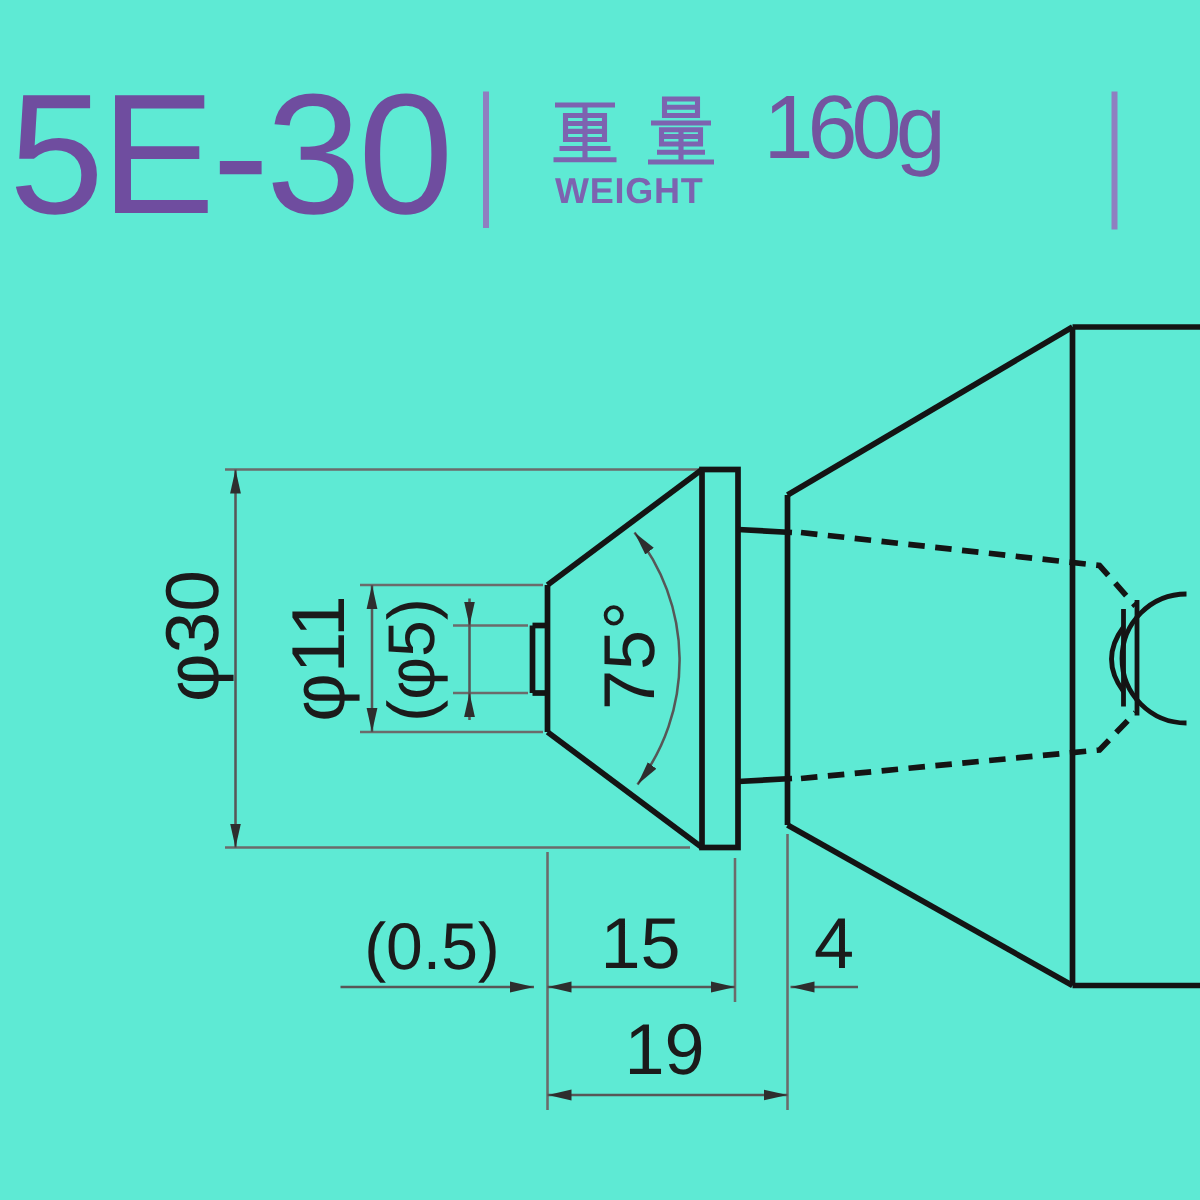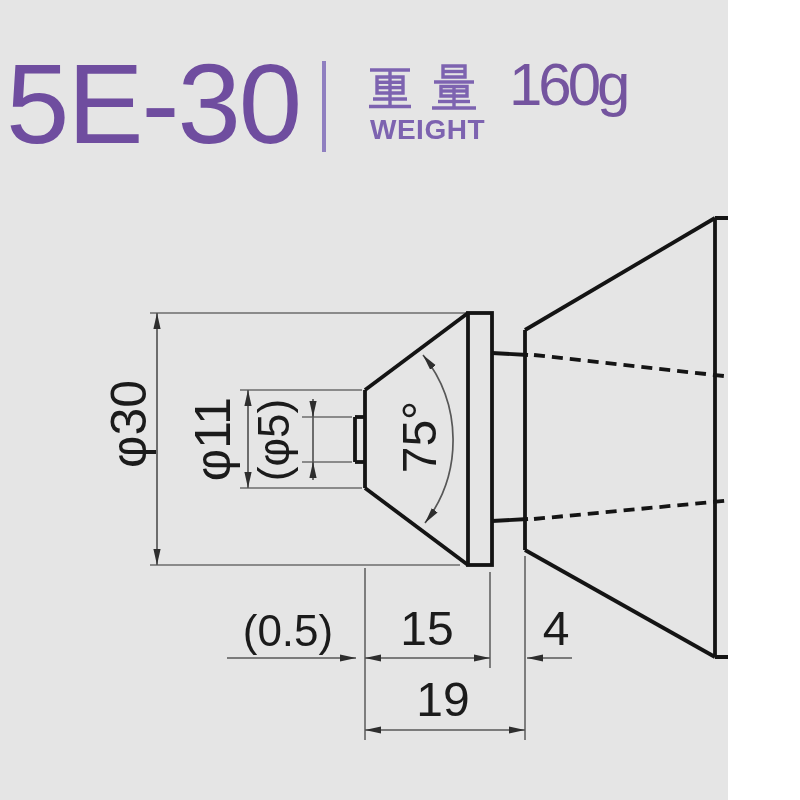--- a/index.html
+++ b/index.html
@@ -1,35 +1,35 @@
 <!DOCTYPE html>
 <html><head>
 <meta charset="utf-8">
 <style>
   html,body{margin:0;padding:0;background:#ffffff;}
   .canvas{
-    position:relative;width:728px;height:800px;background:#e5e5e5;overflow:hidden;
+    position:relative;width:800px;height:800px;background:#5eead4;overflow:hidden;
     font-family:"Liberation Sans", sans-serif;
   }
   
   .model{
     position:absolute;left:6px;top:47px;
     font-size:114px;line-height:1;letter-spacing:-2px;
     color:#6f4d9f;white-space:nowrap;
   }
   .hdr-divider{
     position:absolute;width:3.5px;background:#8f7fc0;
   }
   .d1{left:322px;top:61px;height:91px;}
   .d2{left:741px;top:61px;height:92px;}
   .kanji-svg{position:absolute;left:366px;top:63px;width:112px;height:48px;}
   .kanji-svg path{stroke:#7d63b0;stroke-width:3.4;fill:none;stroke-linecap:butt;}
   .weight-en{
     position:absolute;left:370px;top:116px;
-    font-size:28px;font-weight:bold;letter-spacing:0.5px;line-height:1;
+    font-size:24px;font-weight:bold;letter-spacing:0.5px;line-height:1;
     color:#7d63b0;white-space:nowrap;
   }
   .weight-value{
     position:absolute;left:509px;top:55px;
     font-size:60px;line-height:1;letter-spacing:-4px;
     color:#74549f;white-space:nowrap;
   }
   
   .drawing{position:absolute;left:0;top:0;width:800px;height:800px;}
   .obj{stroke:#141414;stroke-width:3.8;fill:none;stroke-linecap:butt;}

